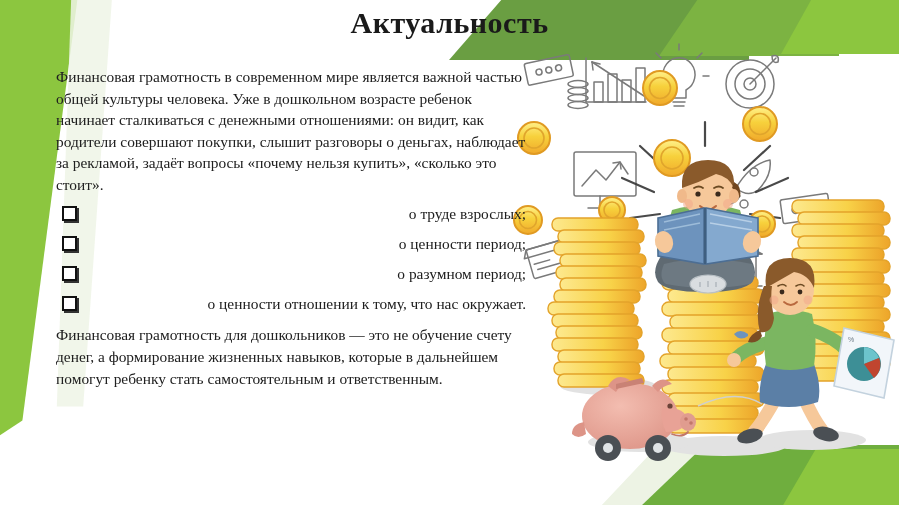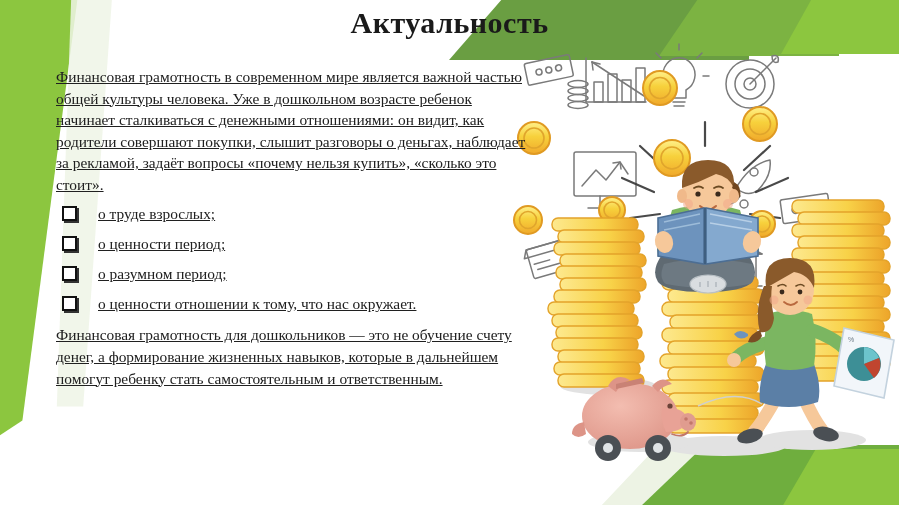--- a/index.html
+++ b/index.html
@@ -91,26 +91,25 @@
 
   
   #textcol {
     position: absolute;
     left: 56px; top: 66px;
     width: 470px;
     z-index: 4;
     color: #202020;
     font-size: 15.4px;
     line-height: 1.40;
-    text-decoration: underline;
   }
   .para { margin: 0 0 9px 0; text-align: left; }
   .para.last { margin-bottom: 4px; }
 
-  ul.bullets { list-style: none; margin: 4px 0 9px 0; padding: 0; }
+  ul.bullets { list-style: none; margin: 4px 0 9px 0; padding: 0; text-align: right; }
   ul.bullets li {
     position: relative;
     padding-left: 42px;
     margin-bottom: 10px;
     line-height: 1.3;
   }
   .bmark {
     position: absolute;
     left: 6px; top: 2px;
     width: 11px; height: 11px;

